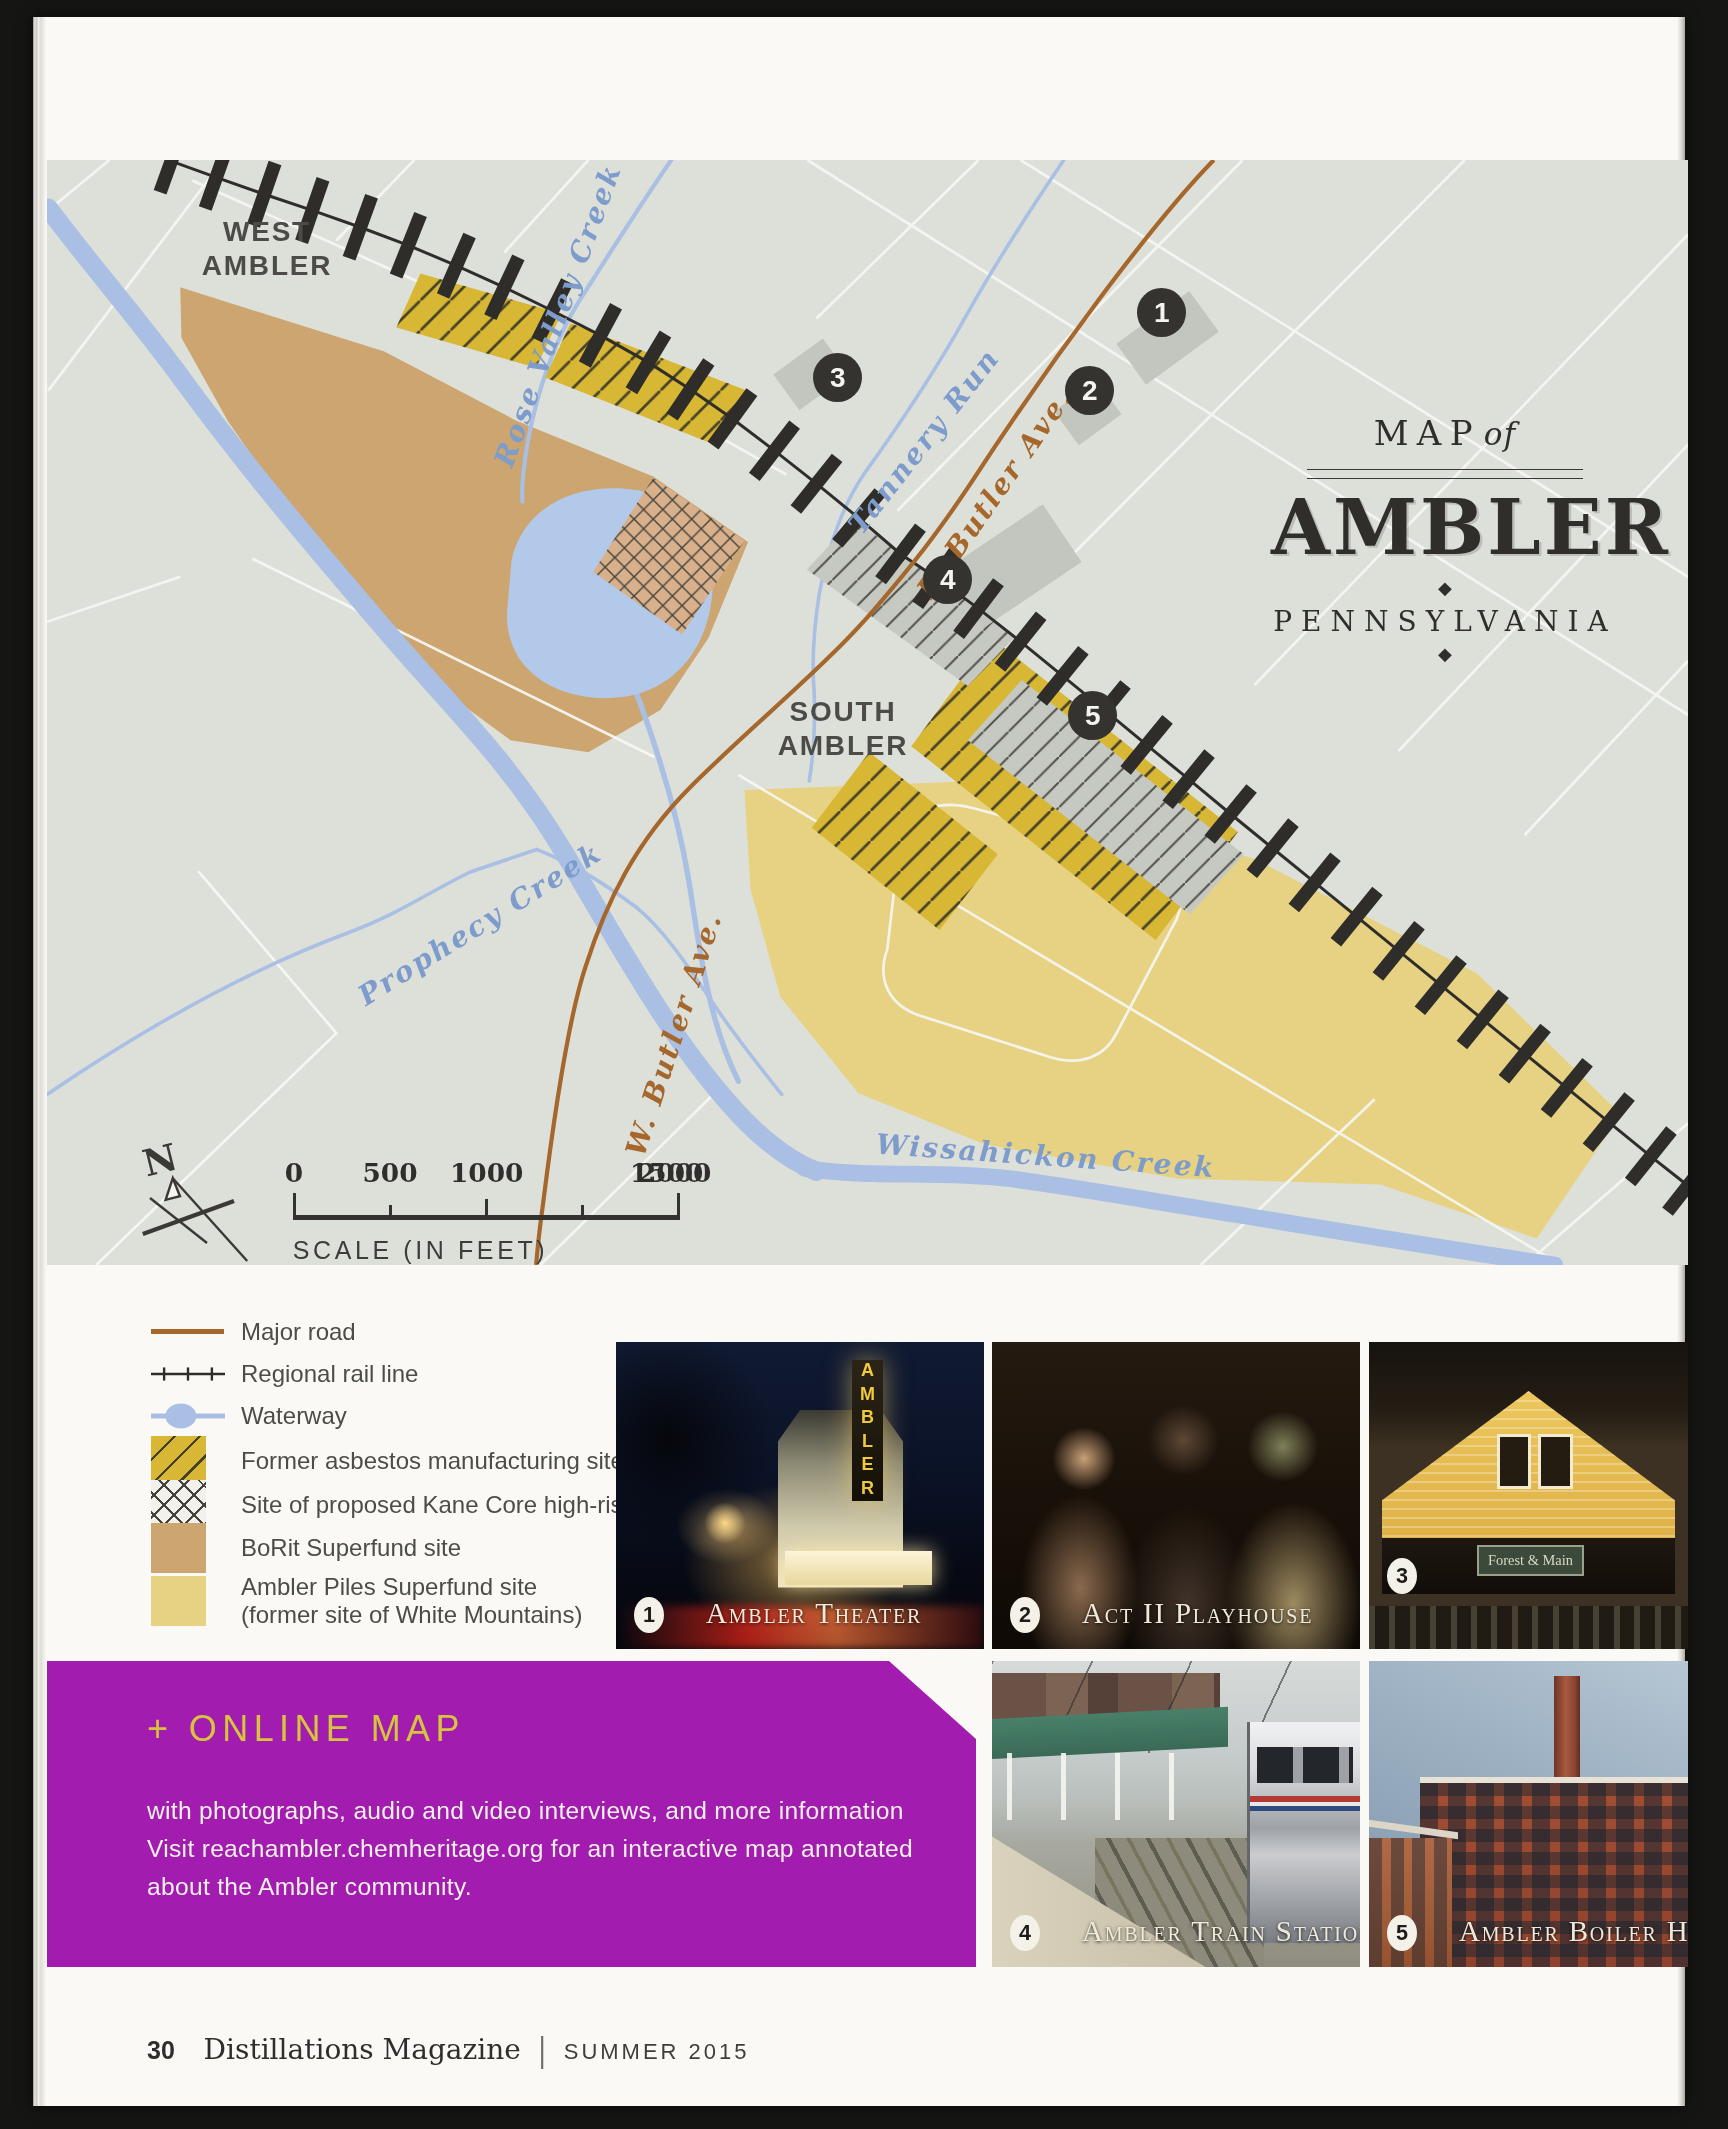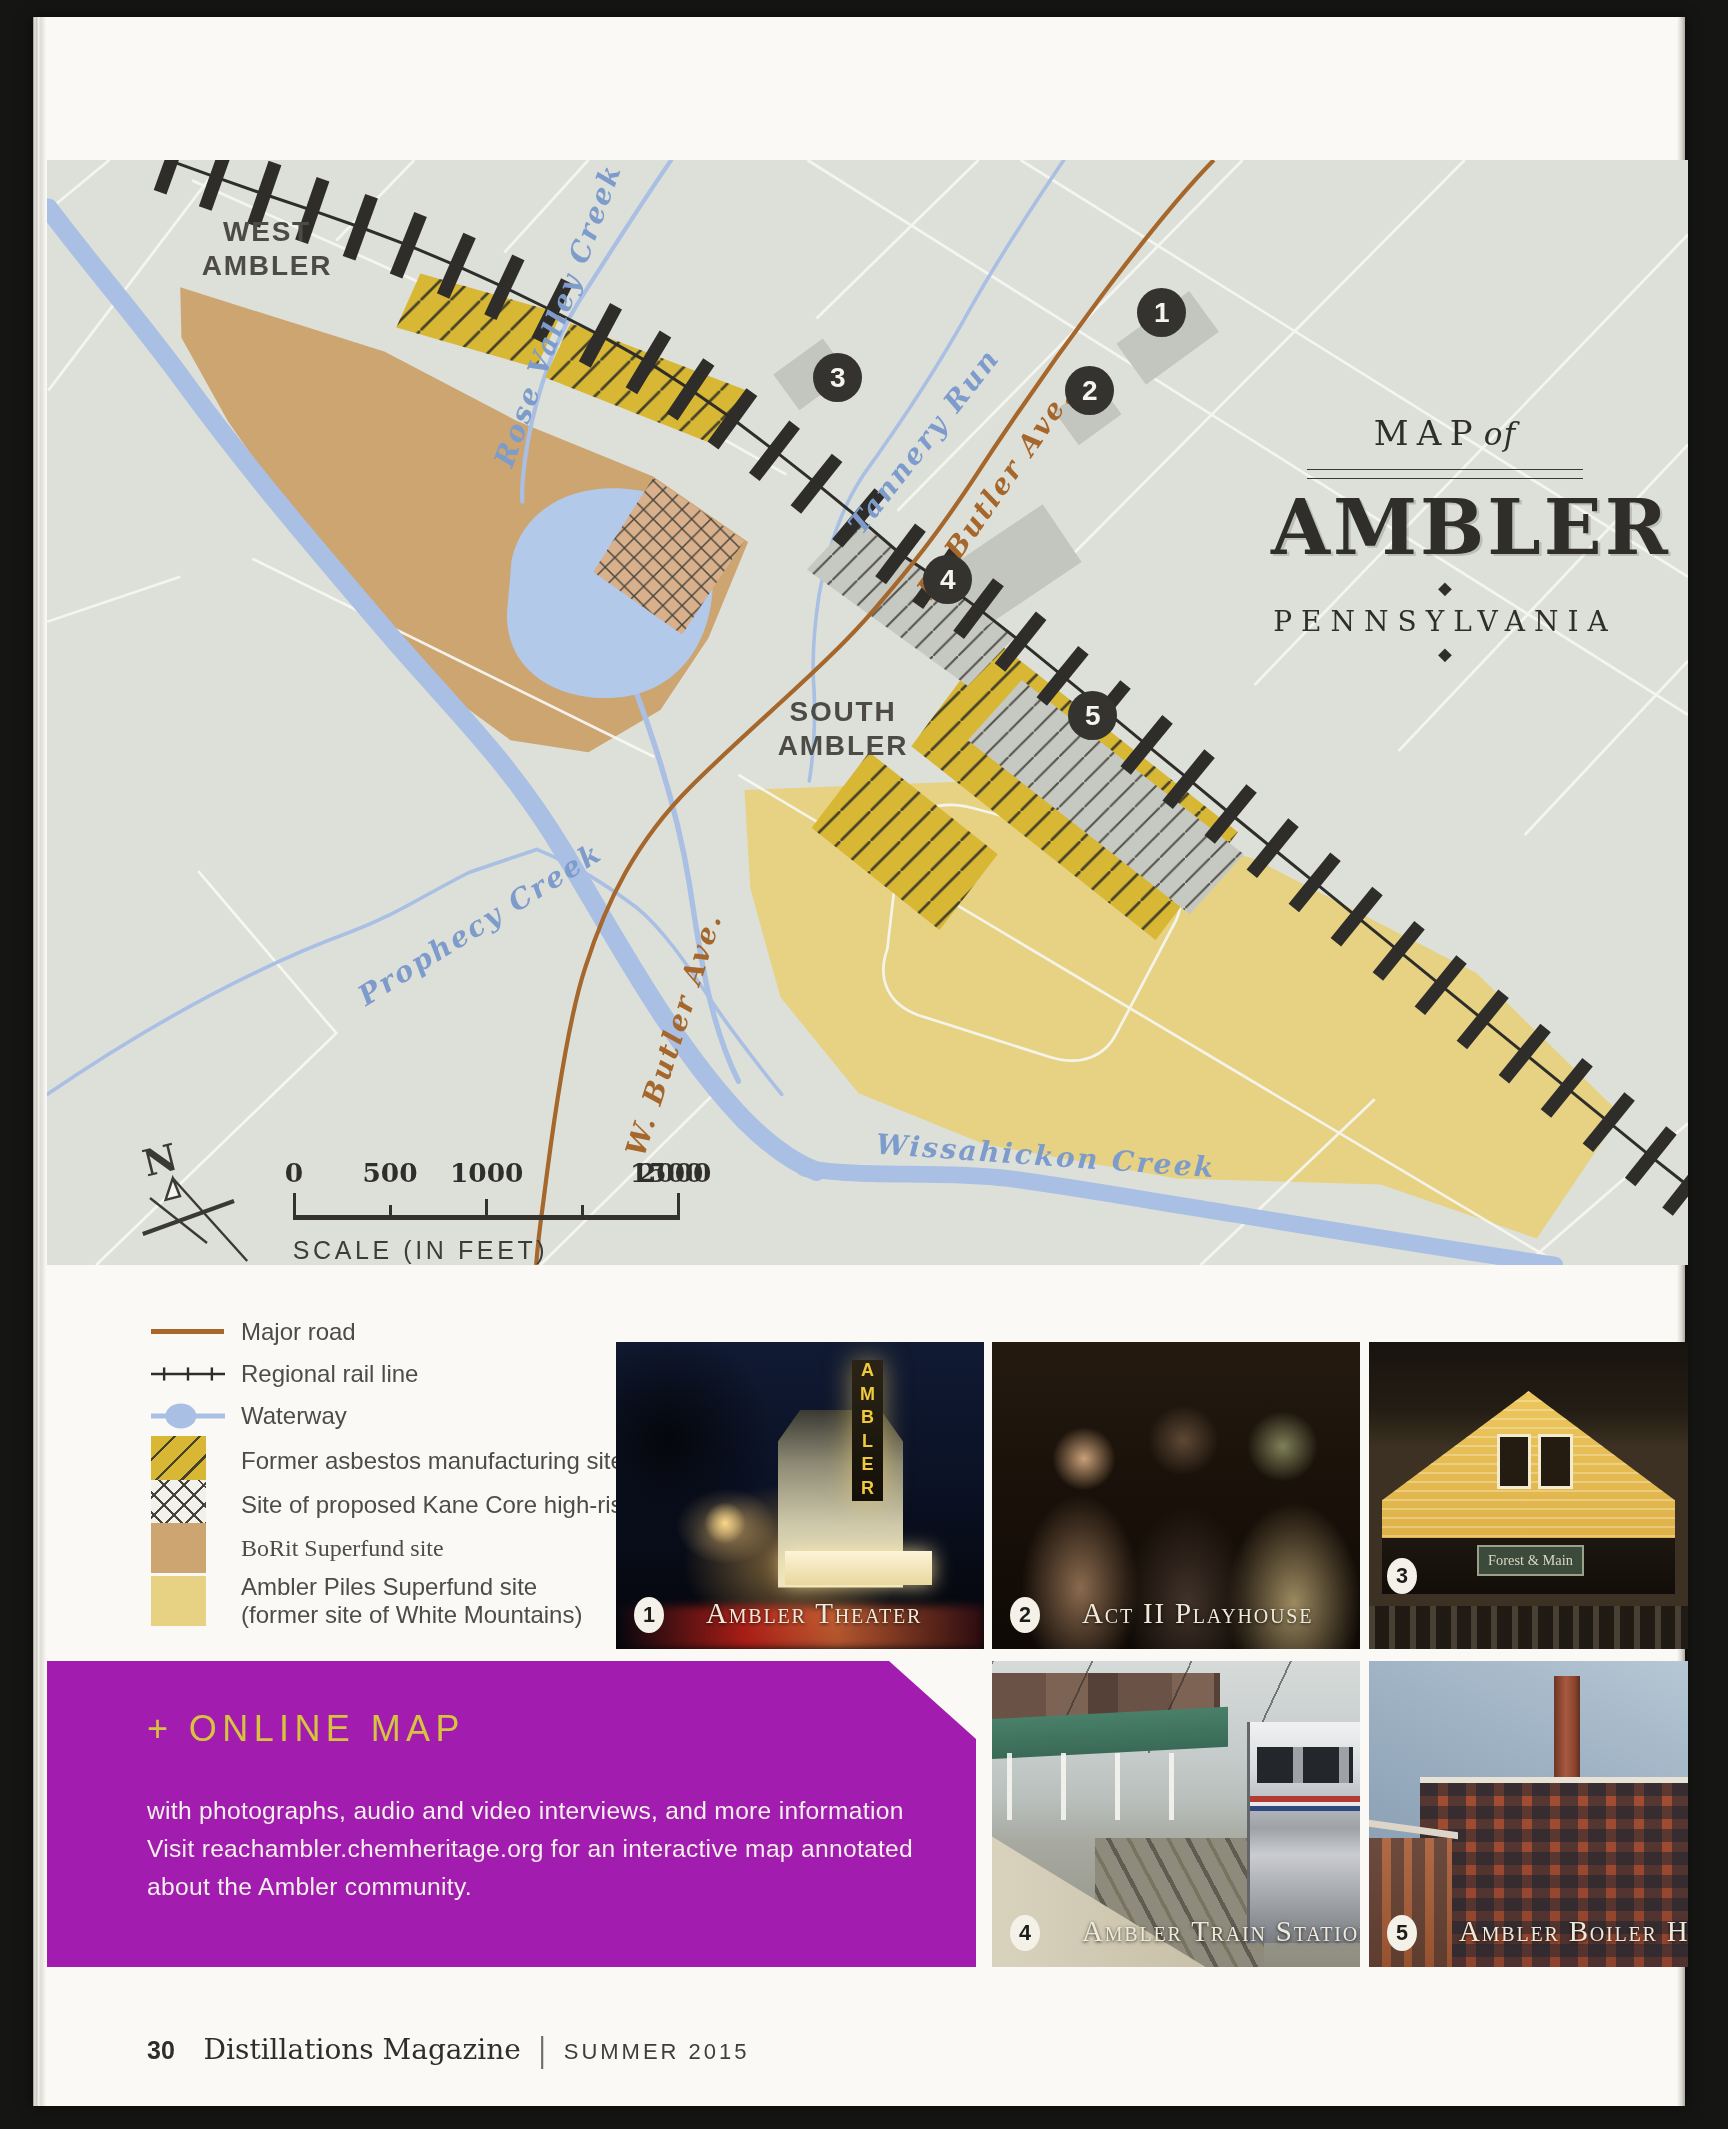--- a/index.html
+++ b/index.html
@@ -363,21 +363,21 @@
         <div class="sw-sq sw-asb"></div>
       </div>
     <div class="legend-label">Former asbestos manufacturing sites</div>
   </div>
   <div class="legend-row" style="top:1477px;">
     <div class="legend-sym">
         <div class="sw-sq sw-kane"></div>
       </div>
     <div class="legend-label">Site of proposed Kane Core high-rise</div>
   </div>
-  <div class="legend-row" style="top:1520px;font-family:Liberation Serif, serif;">
+  <div class="legend-row" style="top:1520px;">
     <div class="legend-sym">
         <div class="sw-sq sw-borit"></div>
       </div>
     <div class="legend-label">BoRit Superfund site</div>
   </div>
   <div class="legend-row" style="top:1568px;height:66px;">
     <div class="legend-sym">
         <div class="sw-sq sw-piles"></div>
       </div>
     <div class="legend-label">

